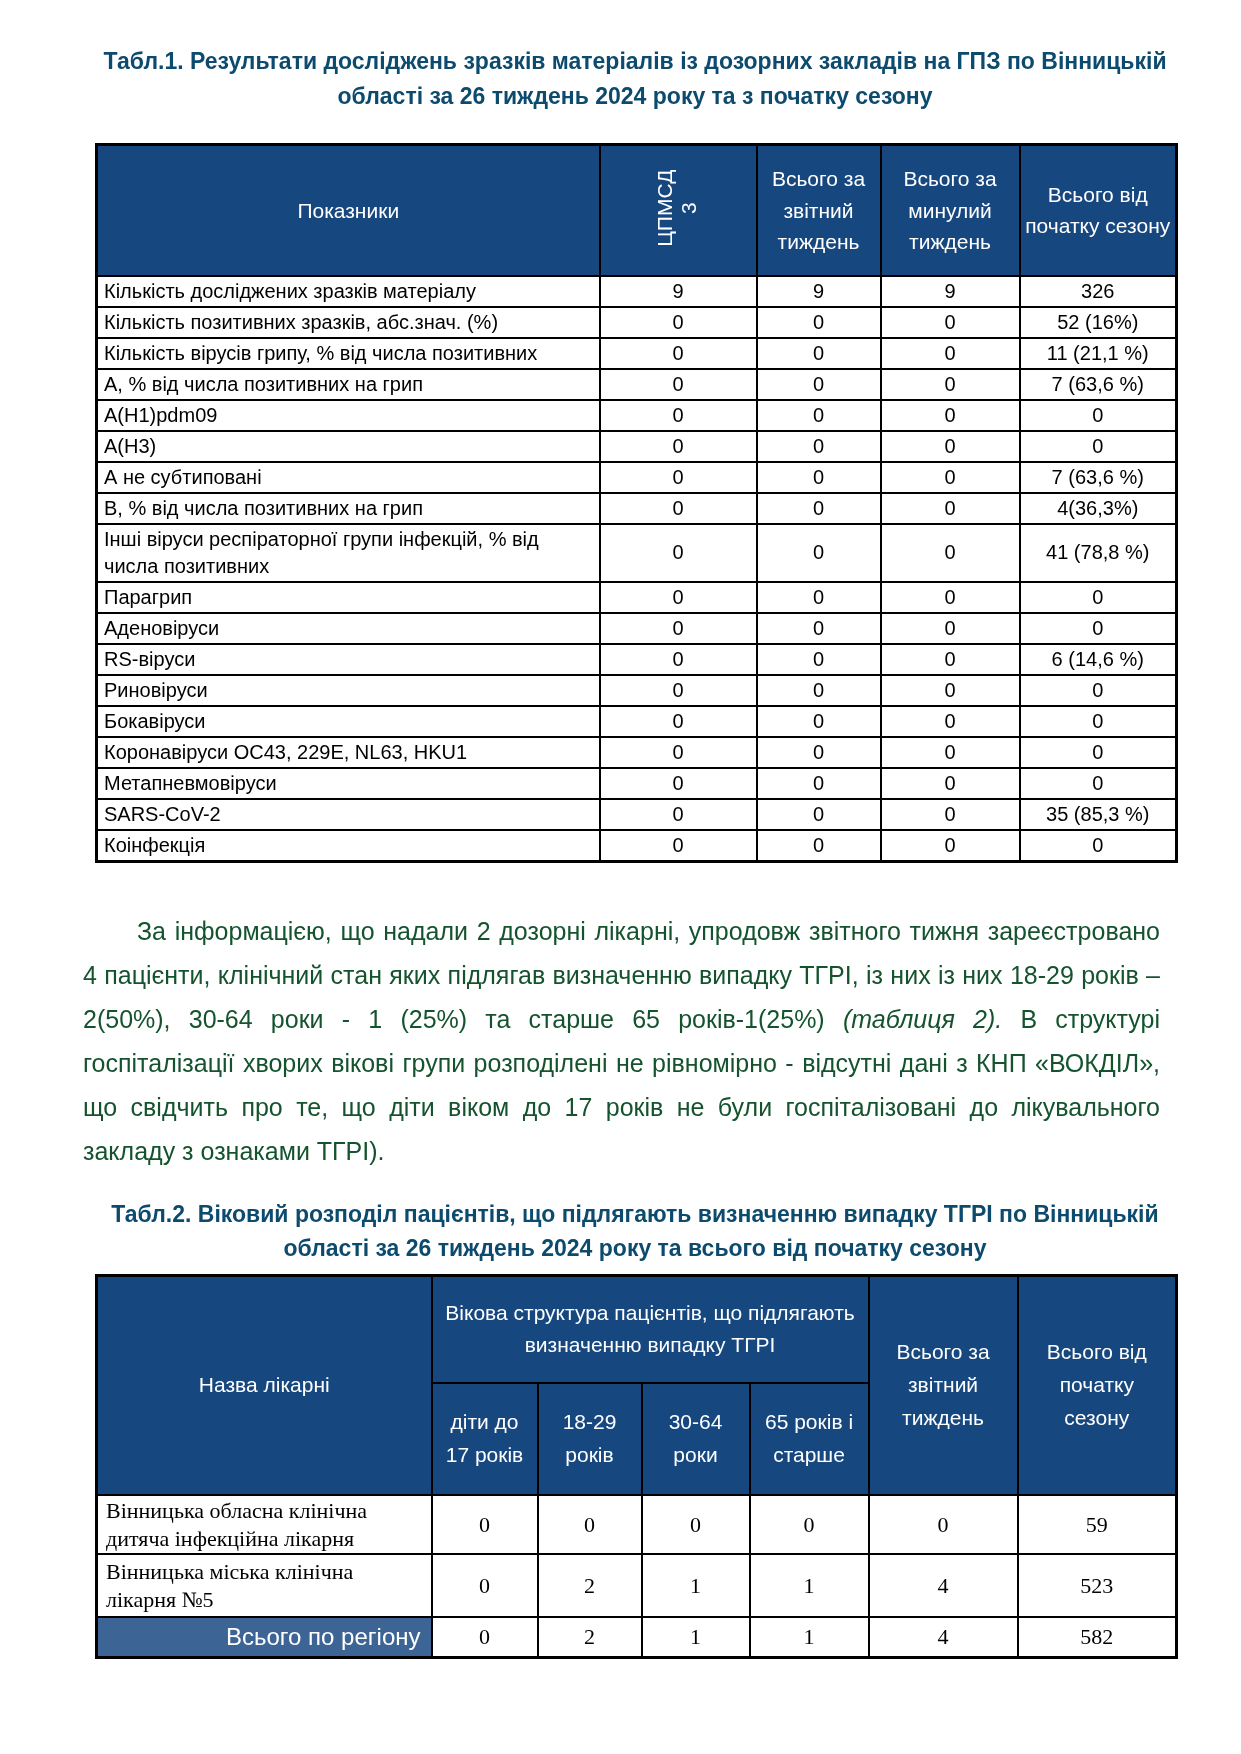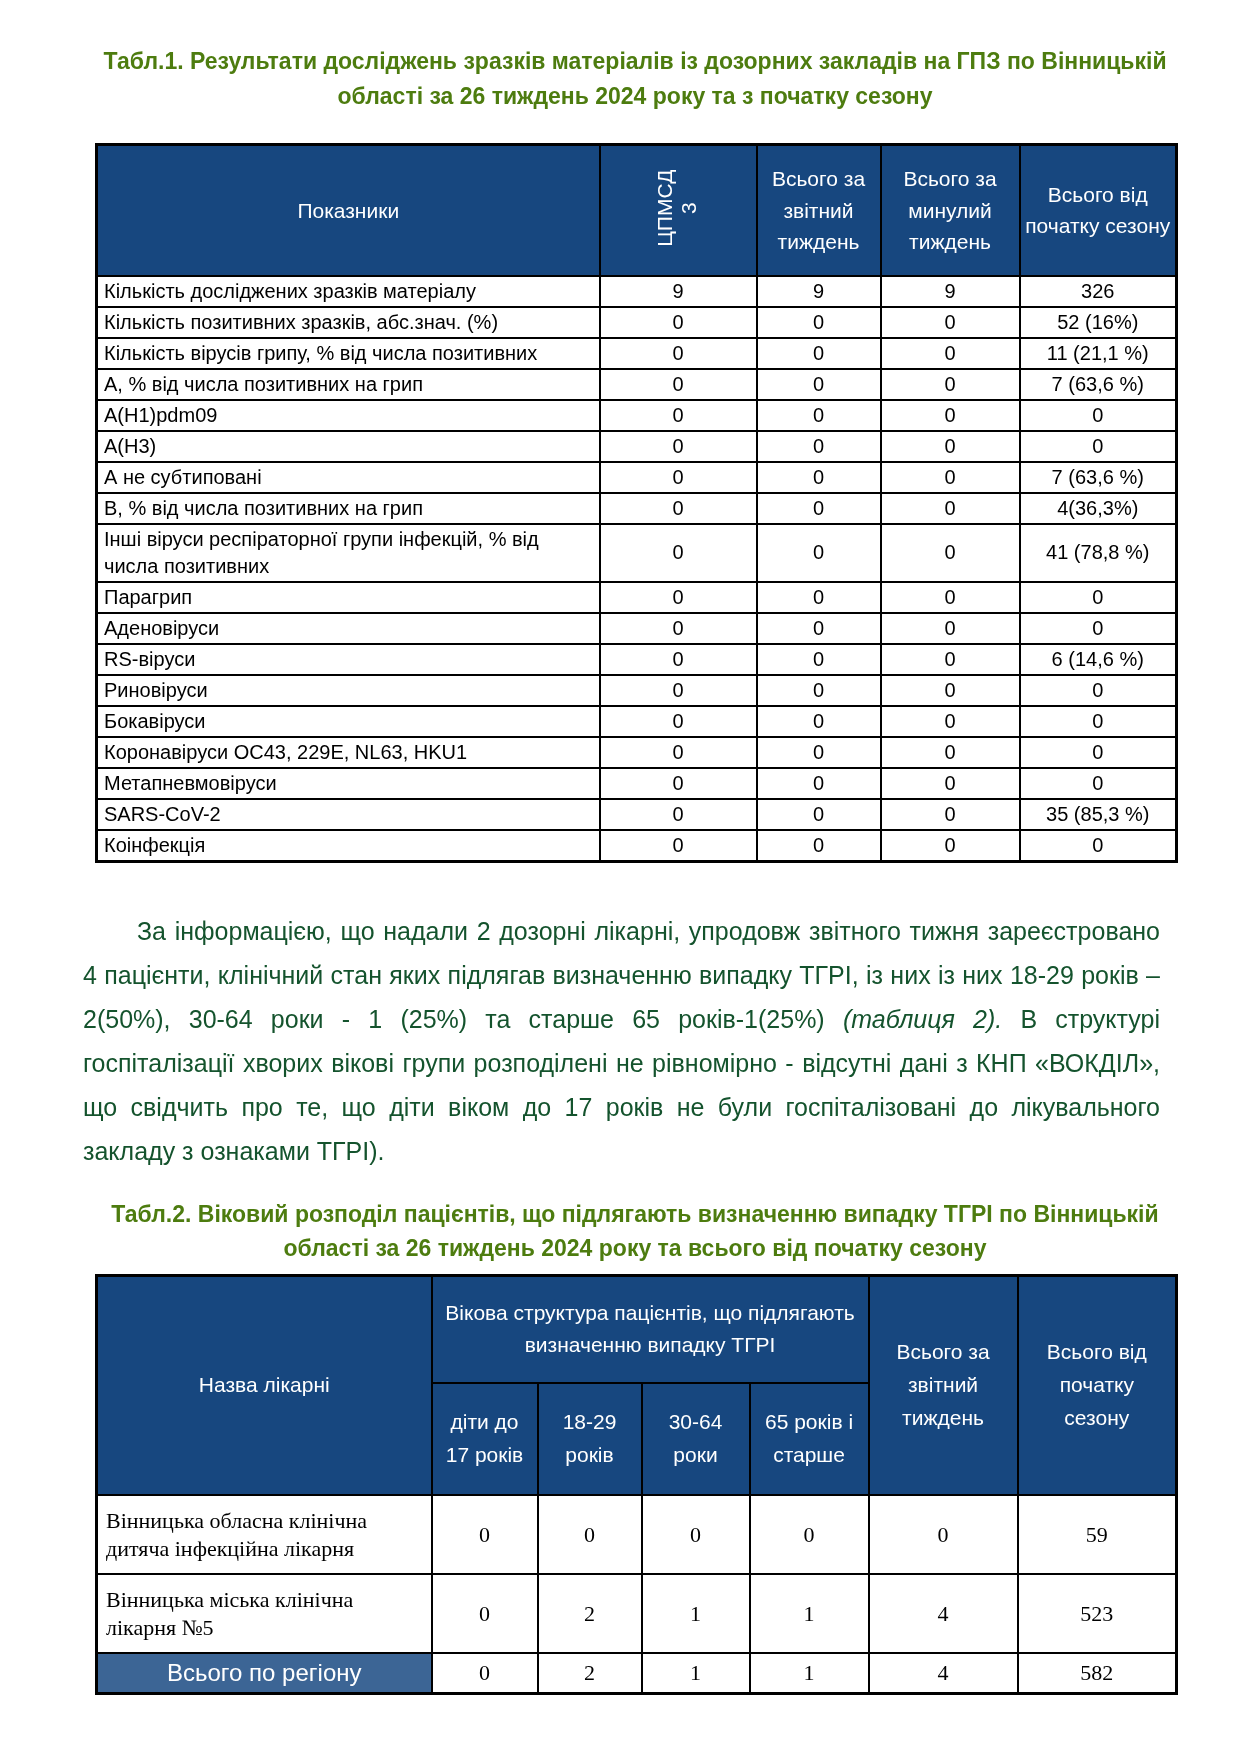--- a/index.html
+++ b/index.html
@@ -3,21 +3,21 @@
 <meta charset="utf-8">
 <style>
   html,body { margin:0; padding:0; background:#ffffff; }
   .page {
     width:1241px; height:1754px; box-sizing:border-box;
     padding:44px 66px 0 95px; overflow:hidden; background:#ffffff;
     font-family:"Liberation Sans", sans-serif; color:#000;
   }
   .doc-title {
     width:1080px; margin:0 0 30px 0; text-align:center;
-    font-size:23px; font-weight:bold; line-height:1.5; color:#4d7c0f;
+    font-size:23px; font-weight:bold; line-height:1.5; color:#0c4a6e;
   }
   .doc-title.second { margin:24px 0 8px 0; }
 
   
   table { border-collapse:collapse; table-layout:fixed; }
   .t1 { width:1080px; border:3px solid #000; }
   .t1 th, .t1 td { border:2px solid #000; box-sizing:border-box; }
   .t1 thead th {
     background:#17477f; color:#ffffff; font-weight:normal;
     font-size:21px; line-height:1.5; height:131px; padding:2px 4px;
@@ -47,25 +47,25 @@
   }
   .t2 thead tr.grp { height:108px; }
   .t2 thead tr.sub { height:112px; }
   .t2 tbody td {
     font-family:"Liberation Serif", serif; font-size:22px; line-height:1.25;
     text-align:center; vertical-align:middle; padding:2px 4px;
   }
   .t2 tbody tr.r1 { height:57px; }
   .t2 tbody tr.r2 { height:63px; }
   .t2 tbody tr.total { height:40px; }
-  .t2 tbody td.lbl { text-align:left; padding:11px 8px; }
+  .t2 tbody td.lbl { text-align:left; padding:1px 8px; }
   .t2 tbody td.total-lbl {
     background:#3c6595; color:#ffffff;
     font-family:"Liberation Sans", sans-serif; font-size:24px;
-    text-align:center; padding:3px 10px;
+    text-align:right; padding:3px 10px;
   }
 </style>
 </head>
 <body>
 
 <div class="page">
 
   <h1 class="doc-title">Табл.1. Результати досліджень зразків матеріалів із дозорних закладів на ГПЗ по Вінницькій області за 26 тиждень 2024 року та з початку сезону</h1>
 
   <table class="t1">

